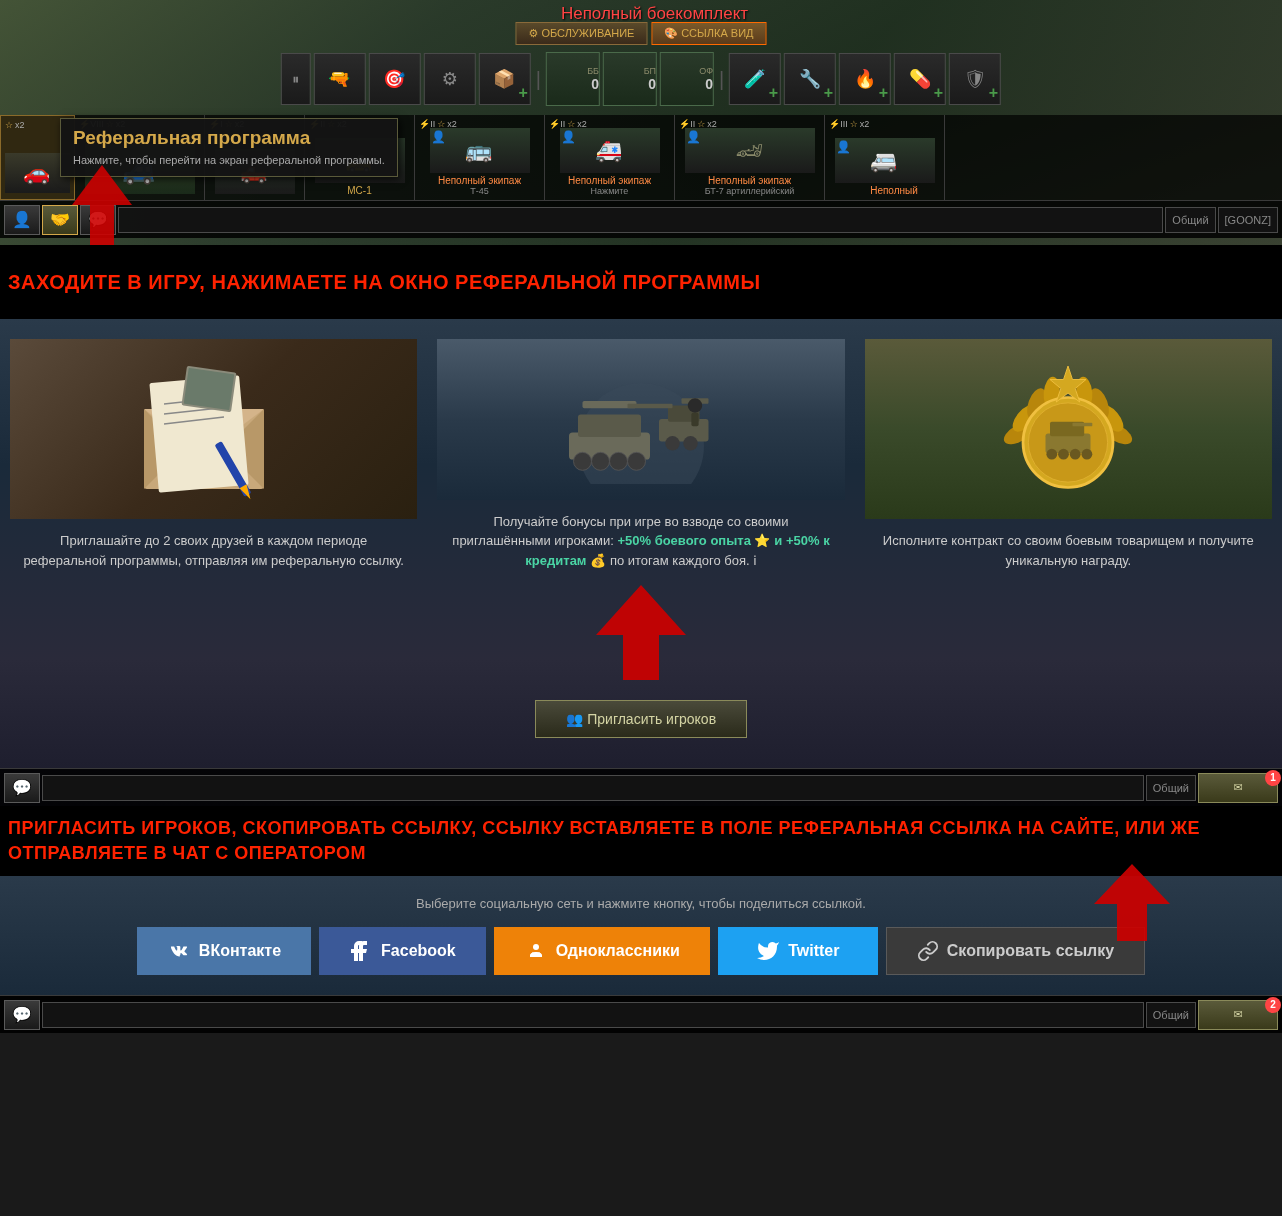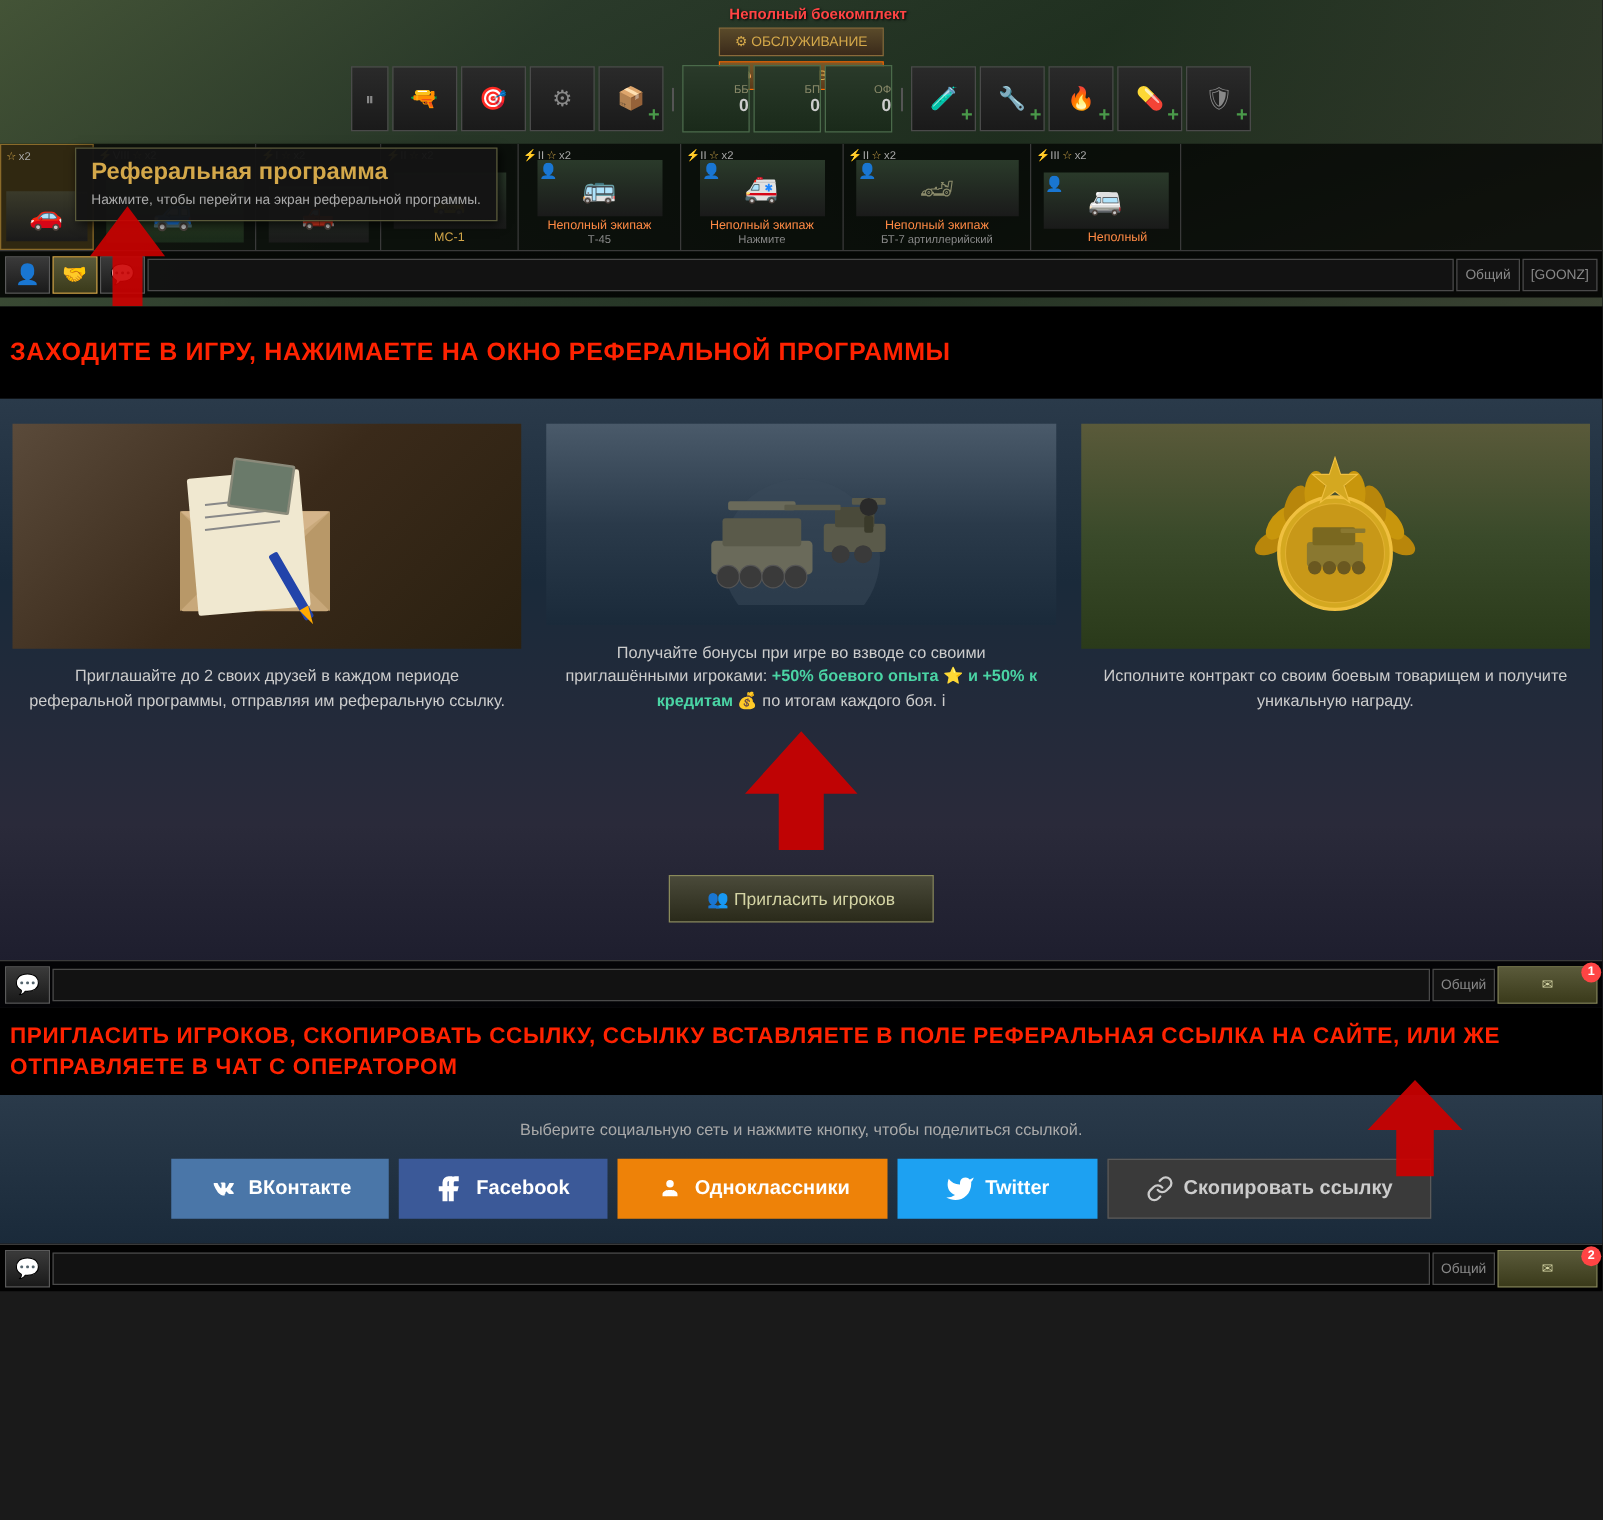--- a/index.html
+++ b/index.html
@@ -26,35 +26,34 @@
       background: linear-gradient(135deg, #4a5a3a 0%, #2a3a2a 30%, #1e2e1e 60%, #3a4030 100%);
       opacity: 0.8;
     }
 
     .title-bar {
       position: absolute;
       top: 4px;
       left: 50%;
       transform: translateX(-50%);
       color: #ff4444;
-      font-size: 12px;
-      font-weight: bold;
+      font-size: 17px;
+      font-weight: normal;
       text-shadow: 1px 1px 2px #000;
       white-space: nowrap;
       padding-left: 27px;
     }
 
     .action-buttons-row {
       position: absolute;
       top: 22px;
       left: 50%;
       transform: translateX(-50%);
       display: flex;
       gap: 4px;
-      flex-direction: column;
     }
 
     .action-btn {
       background: linear-gradient(180deg, #5a4a2a 0%, #3a2a1a 100%);
       border: 1px solid #8a6a3a;
       color: #d4a84a;
       padding: 4px 12px;
       font-size: 11px;
       cursor: pointer;
       display: flex;

